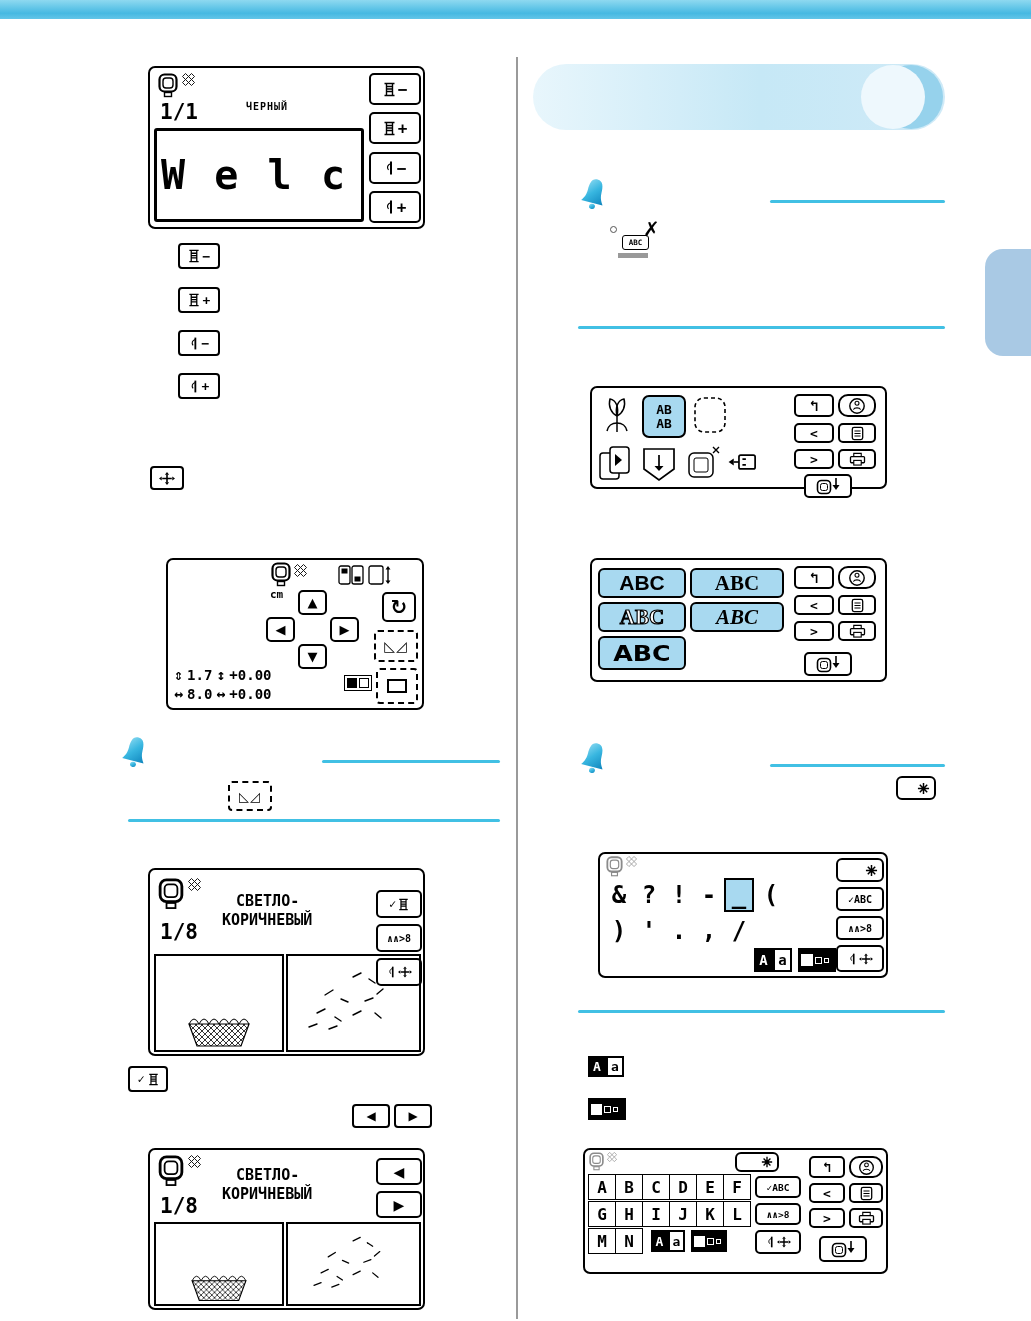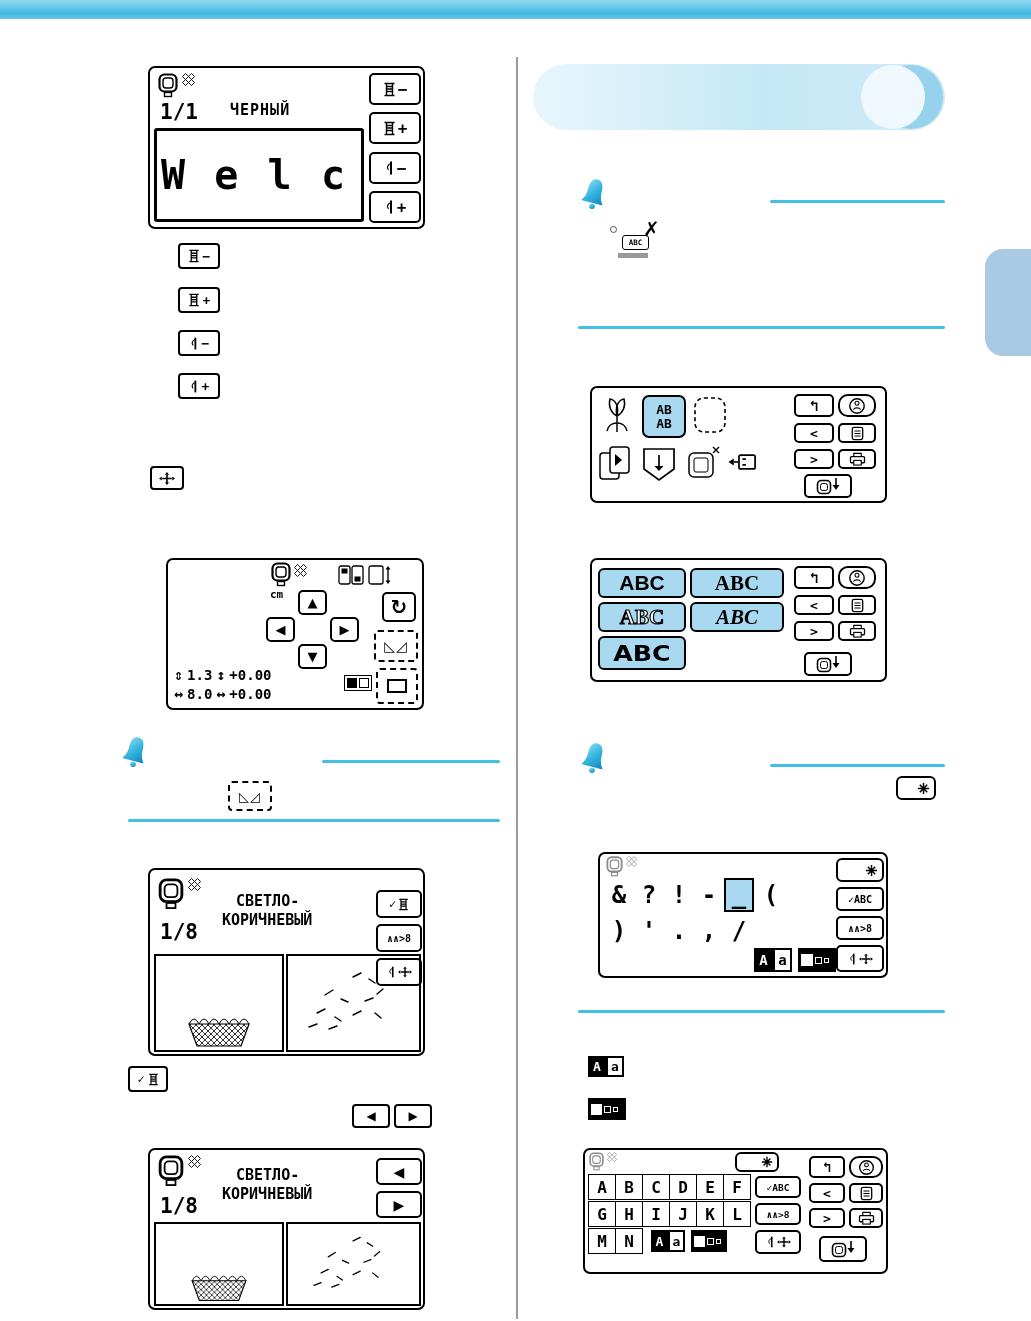--- a/index.html
+++ b/index.html
@@ -42,21 +42,21 @@
         <rect x="5" y="5" width="10" height="10" rx="3" fill="none" stroke="#000" stroke-width="1.4"></rect>
         <rect x="6.5" y="19.5" width="7" height="4" fill="none" stroke="#000" stroke-width="1.4"></rect>
       </svg>
     <span>
         <svg width="13" height="13" viewBox="0 0 13 13">
           <path d="M3.5 0.5l3 3-3 3-3-3zM9.5 0.5l3 3-3 3-3-3zM3.5 6.5l3 3-3 3-3-3zM9.5 6.5l3 3-3 3-3-3z" fill="none" stroke="#000" stroke-width="0.9"></path>
         </svg>
       </span>
   </div>
   <div class="lcd abs" style="left:10px;top:32px;font-size:21px">1/1</div>
-  <div class="lcd abs" style="left:80px;top:33px;font-size:15px;letter-spacing:1px">ЧЕРНЫЙ</div>
+  <div class="lcd abs" style="left:96px;top:33px;font-size:10px;letter-spacing:1px">ЧЕРНЫЙ</div>
   <div class="abs" style="left:4px;top:60px;width:210px;height:94px;border:3.5px solid #000;border-radius:3px;display:flex;align-items:center">
     <div class="lcd" style="display:flex;justify-content:space-between;width:100%;padding:0 16px 0 4px;font-size:40px;line-height:1">
       <span>W</span>
       <span>e</span>
       <span>l</span>
       <span>c</span>
     </div>
   </div>
   <div class="btn" style="left:219px;top:5px;width:52px;height:32px">
     <svg width="13" height="15" viewBox="0 0 13 15">
@@ -164,21 +164,21 @@
       <span style="font-size:13px">▼</span>
     </div>
   <div class="btn" style="left:214px;top:32px;width:34px;height:30px">
       <span style="font-size:20px;font-weight:bold">↻</span>
     </div>
   <div class="dashedbtn" style="left:206px;top:70px;width:44px;height:32px">
       <span style="font-size:14px;letter-spacing:1px">◺◿</span>
     </div>
   <div class="lcd abs" style="left:6px;top:106px;font-size:14px;display:flex;align-items:center;gap:4px">
     <span style="font-size:15px">⇕</span>
-    <span>1.3</span>
+    <span>1.7</span>
     <span style="font-size:15px">↕</span>
     <span>+0.00</span>
   </div>
   <div class="lcd abs" style="left:6px;top:125px;font-size:14px;display:flex;align-items:center;gap:4px">
     <span style="font-size:15px">↔</span>
     <span>8.0</span>
     <span style="font-size:15px">↔</span>
     <span>+0.00</span>
   </div>
   <div class="abs" style="left:176px;top:115px;display:flex;gap:2px;border:1.5px solid #000;padding:2px;background:#fff">
@@ -359,21 +359,21 @@
 <div class="abs" style="left:610px;top:224px;width:72px;height:42px">
   <div class="abs" style="left:0;top:2px;width:7px;height:7px;border:1px solid #555;border-radius:50%"></div>
   <div class="cell abs" style="left:12px;top:11px;width:27px;height:15px;border-radius:3px">
     <span class="lcd" style="font-size:7.5px">ABC</span>
   </div>
   <span class="abs" style="left:33px;top:-7px;font-size:20px;font-weight:bold">✗</span>
   <div class="abs" style="left:8px;top:29px;width:30px;height:5px;background:#999"></div>
 </div>
 <div class="cyanline" style="left:578px;top:326px;width:367px"></div>
 
-<div class="screen" style="left:590px;top:386px;width:297px;height:117px">
+<div class="screen" style="left:590px;top:386px;width:297px;height:103px">
   <div class="abs" style="left:4px;top:4px">
     <svg width="42" height="44" viewBox="0 0 42 44">
         <g fill="none" stroke="#000" stroke-width="1.5">
           <path d="M21 24C15 21 12 14 14 7c6 1 9 8 7 17z"></path>
           <path d="M21 24c6-3 9-10 7-17-6 1-9 8-7 17z"></path>
           <path d="M21 25v15"></path>
           <path d="M21 31c-5 0-9 3-10 8"></path>
           <path d="M21 31c5 0 9 3 10 8"></path>
         </g>
       </svg>

